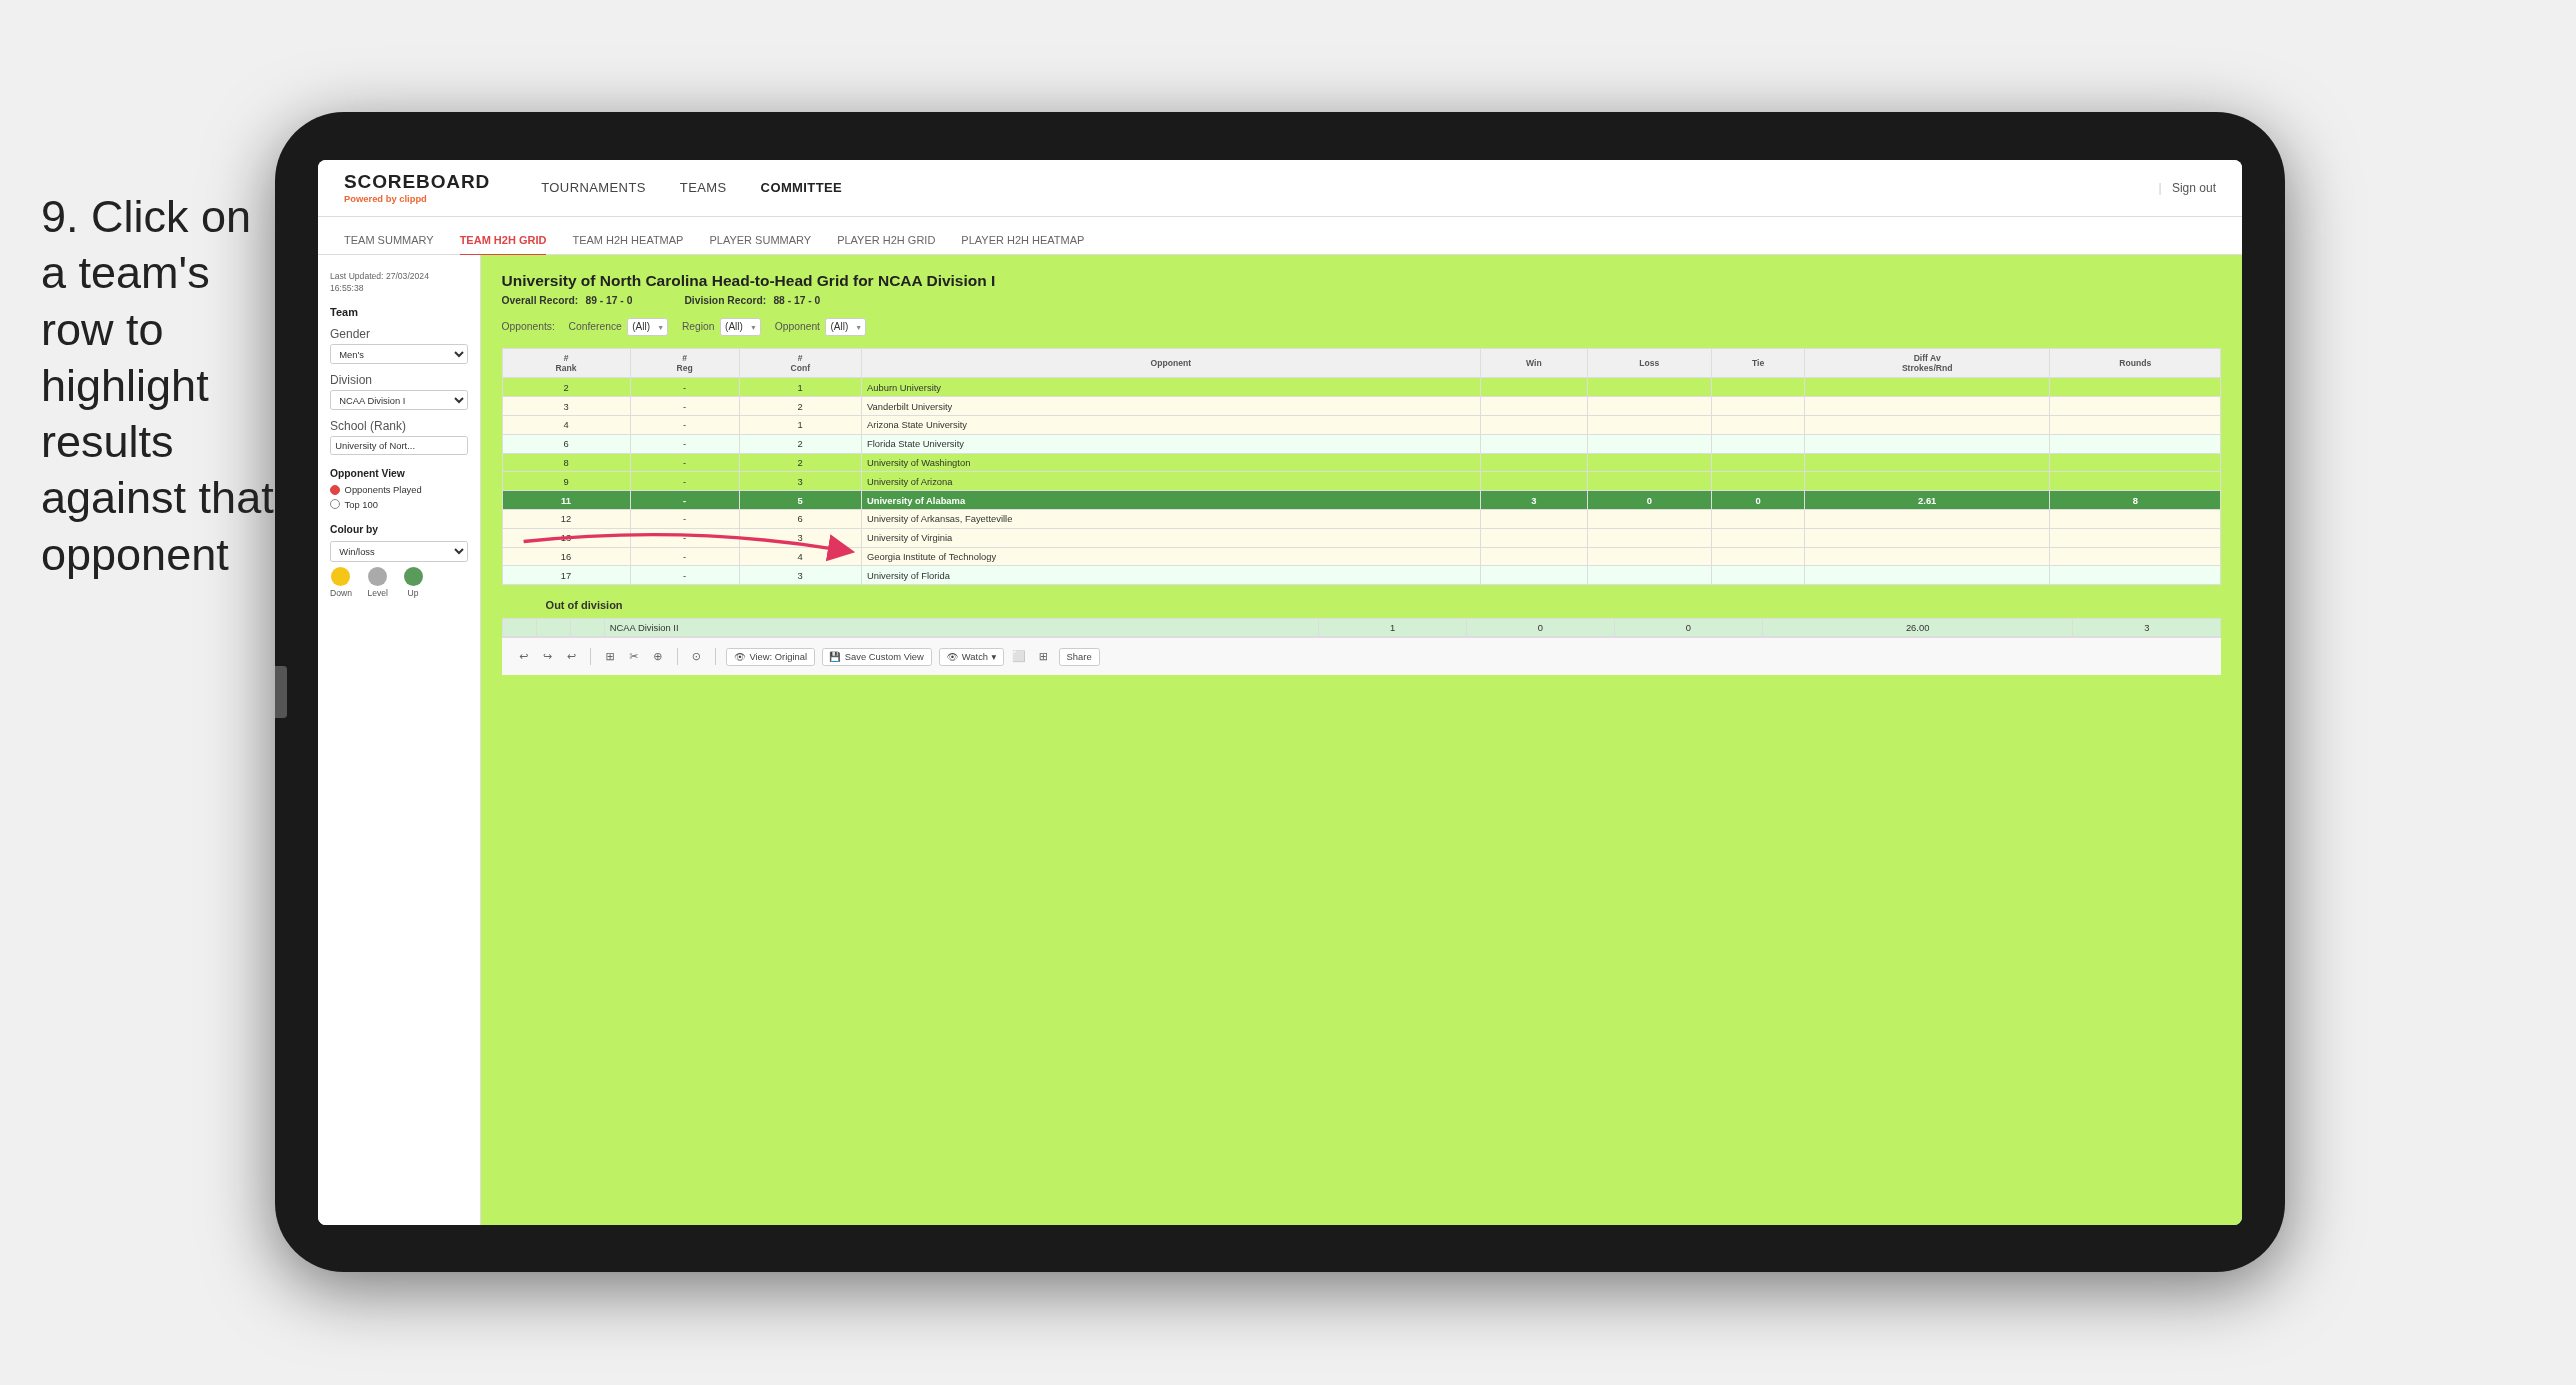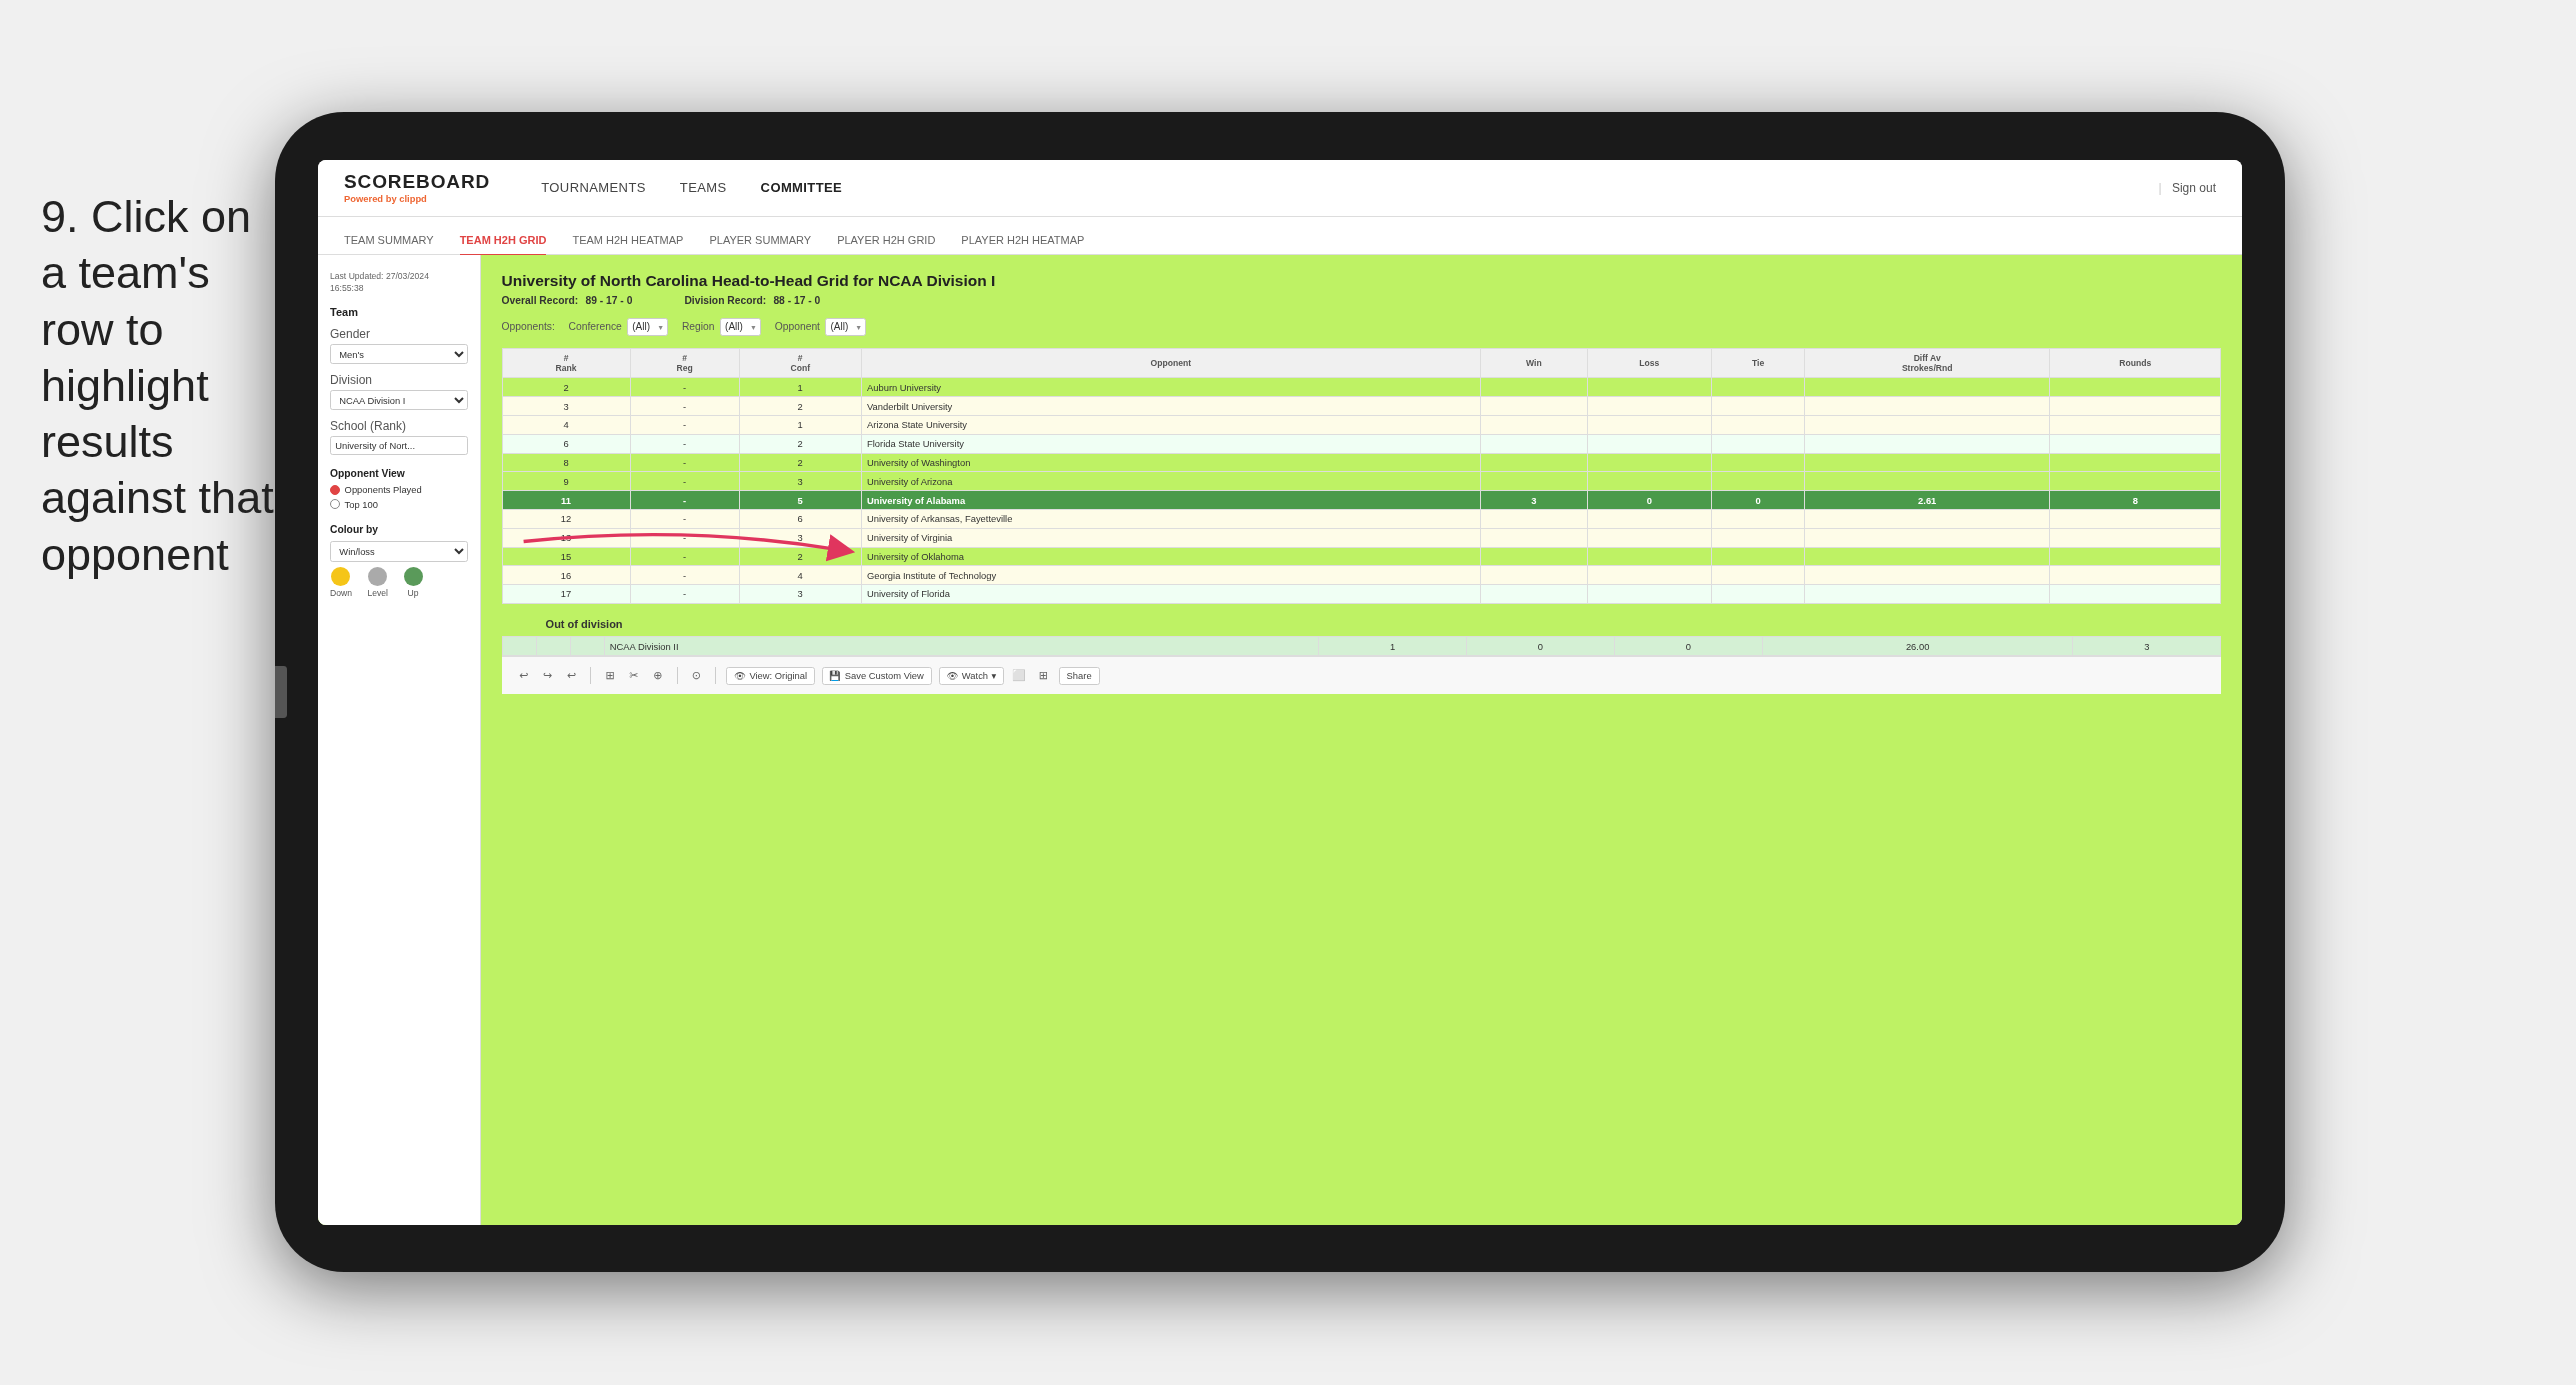--- a/index.html
+++ b/index.html
@@ -694,31 +694,20 @@
                 <td></td>
                 <td></td>
                 <td></td>
                 <td></td>
               </tr>
               <tr style="background: rgb(254, 252, 232);">
                 <td>13</td>
                 <td>-</td>
                 <td>3</td>
                 <td class="team-name">University of Virginia</td>
-                <td></td>
-                <td></td>
-                <td></td>
-                <td></td>
-                <td></td>
-              </tr>
-              <tr>
-                <td>15</td>
-                <td>-</td>
-                <td>2</td>
-                <td class="team-name">University of Oklahoma</td>
                 <td></td>
                 <td></td>
                 <td></td>
                 <td></td>
                 <td></td>
               </tr>
               <tr style="background: rgb(254, 252, 232);">
                 <td>16</td>
                 <td>-</td>
                 <td>4</td>

